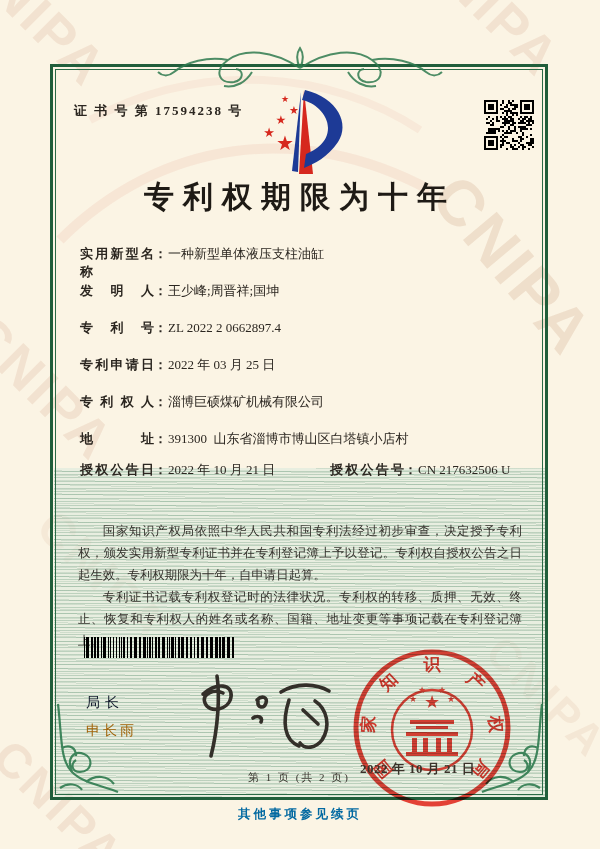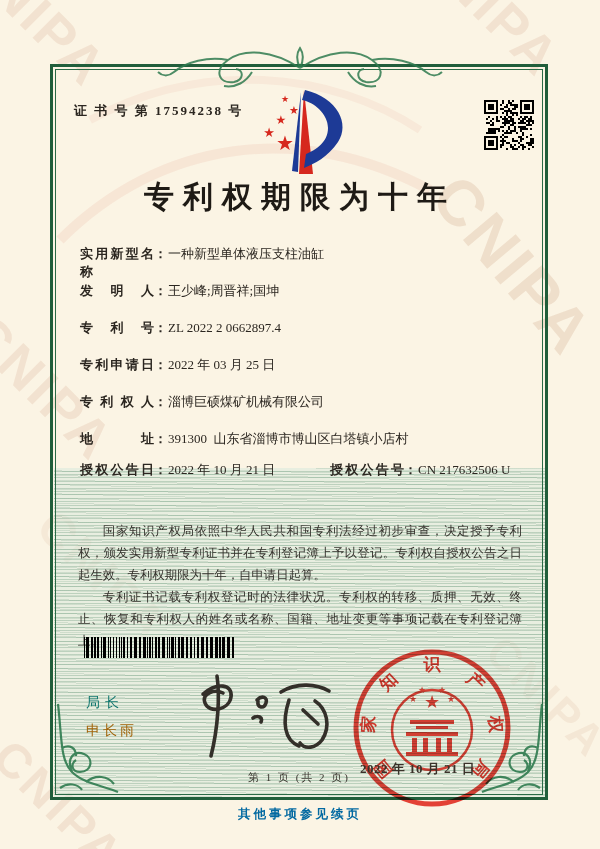--- a/index.html
+++ b/index.html
@@ -49,21 +49,21 @@
   .colon{font-weight:700;}
   .val{margin-left:1px;font-weight:400;white-space:pre-wrap;}
   .grant-row{position:absolute;left:80px;top:461px;width:460px;z-index:2;font-size:13px;display:flex;}
   .grant-item-1{width:250px;}
   .paras{
     position:absolute;left:78px;top:489px;width:444px;z-index:2;
     font-size:12.4px;line-height:1.78;text-align:justify;color:#33302B;margin-top:31px;
   }
   .paras p{margin:0;text-indent:2em;}
   .barcode{position:absolute;left:84px;top:637px;z-index:2;}
-  .director-title{position:absolute;left:86px;top:694px;z-index:2;font-size:14px;letter-spacing:5px;color:#0f766e;}
+  .director-title{position:absolute;left:86px;top:694px;z-index:2;font-size:14px;letter-spacing:5px;color:#0f172a;}
   .director-name{position:absolute;left:86px;top:722px;z-index:2;font-size:14px;letter-spacing:3px;color:#a16207;}
   .signature{position:absolute;left:165px;top:664px;z-index:3;}
   .seal{position:absolute;left:350px;top:646px;z-index:5;mix-blend-mode:multiply;}
   .seal-date{
     position:absolute;left:360px;top:760px;width:150px;z-index:6;
     font-size:13px;font-weight:700;color:#3A322A;letter-spacing:0.5px;white-space:nowrap;
   }
   .page-footer{
     position:absolute;left:49px;top:770px;width:500px;text-align:center;z-index:2;
     font-size:11px;letter-spacing:2px;color:#3A362F;

